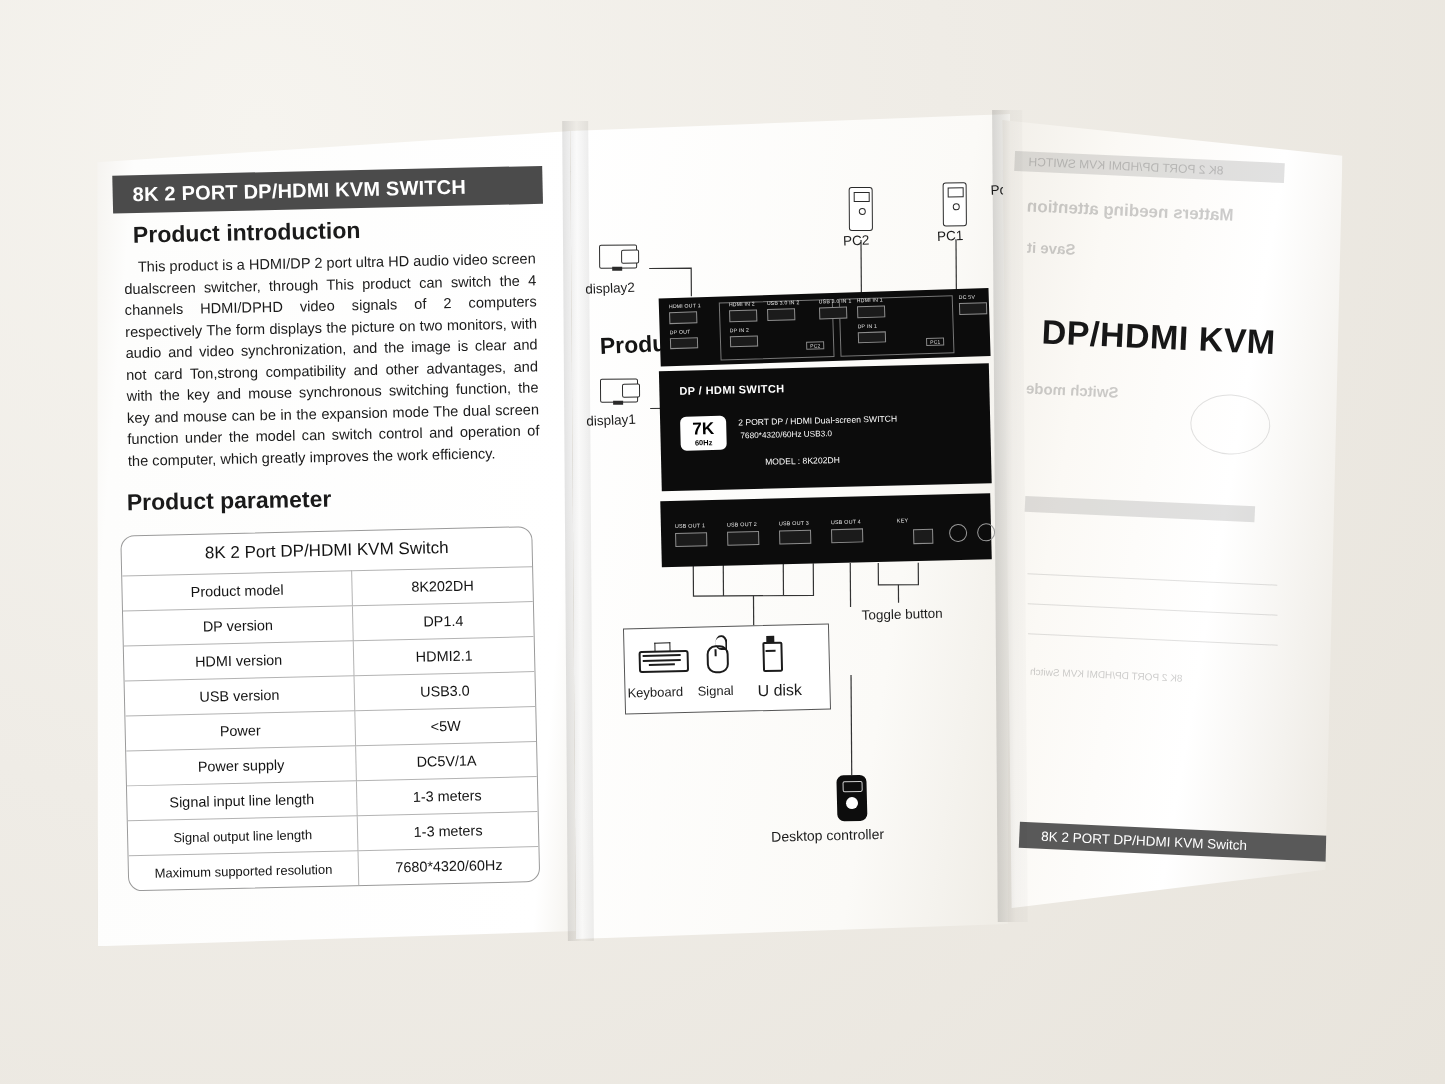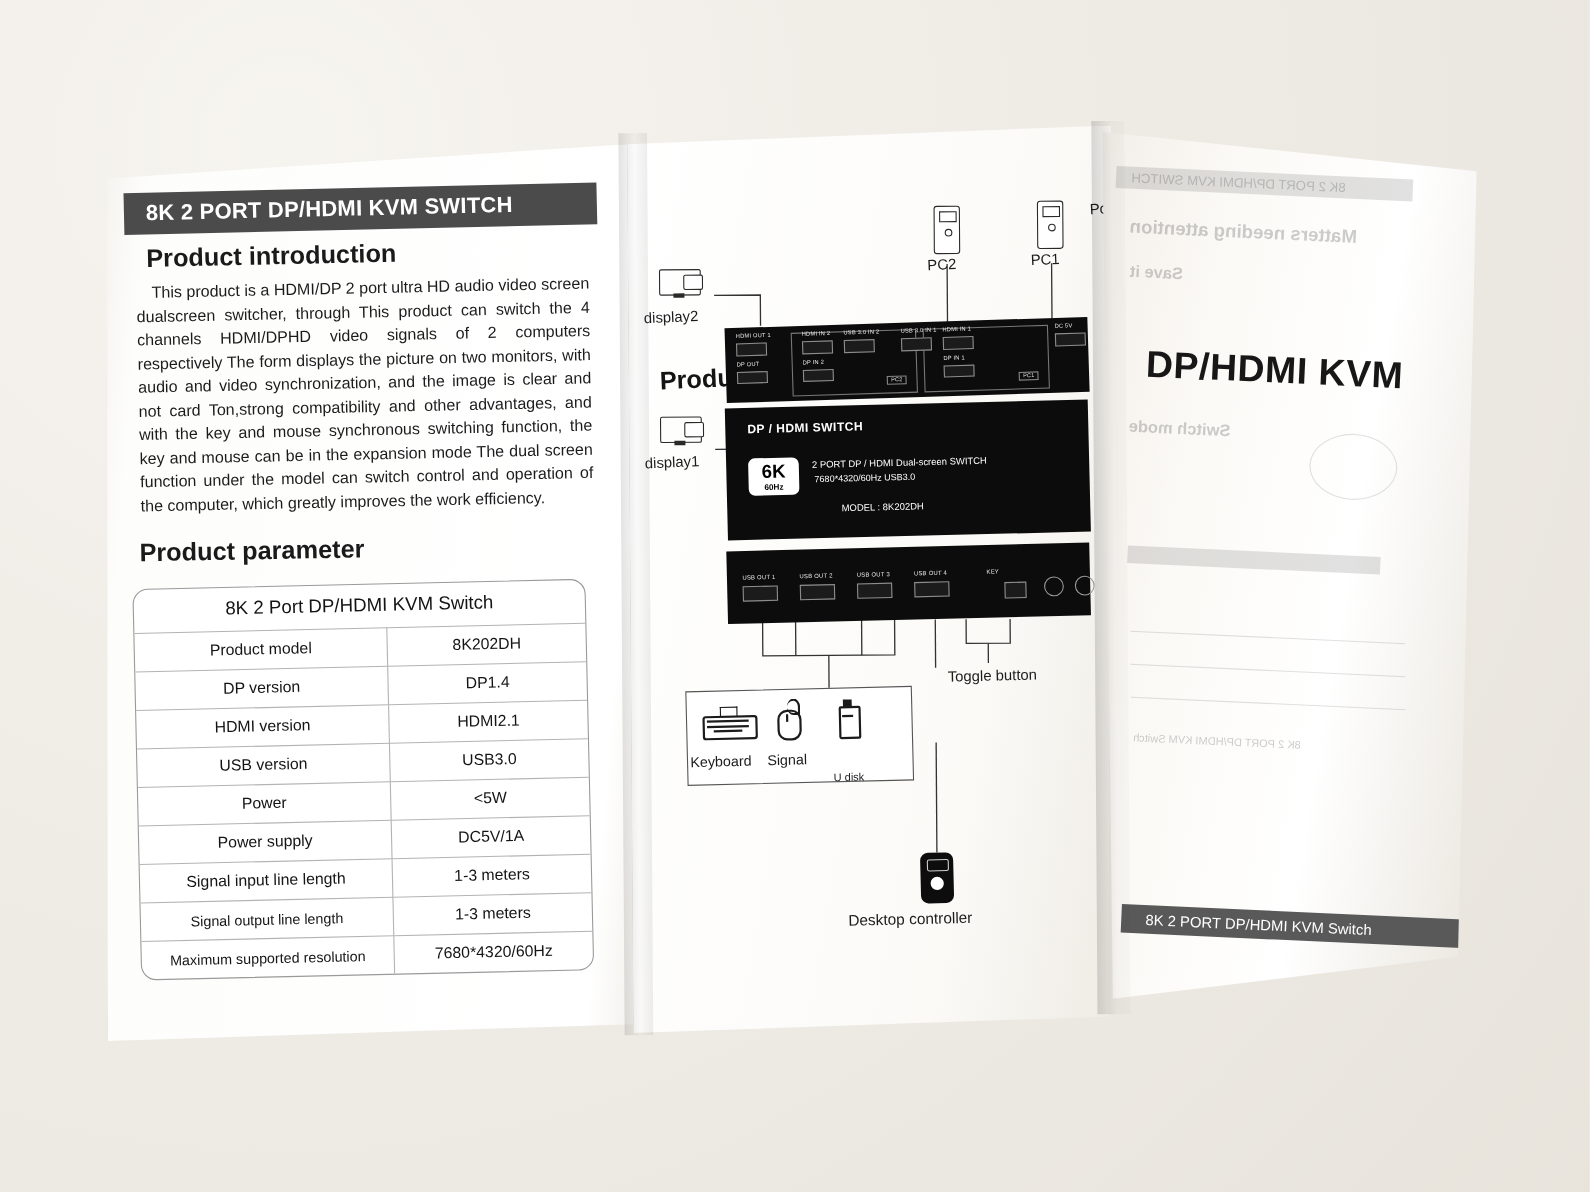--- a/index.html
+++ b/index.html
@@ -326,21 +326,21 @@
               <div class="port" style="left: 198px; top: 40px; width: 26px; height: 9px;"></div>
               <div class="port-lbl" style="left: 198px; top: 31px;">DP IN 1</div>
             </div>
           <div class="port-lbl" style="left:146px;top:48px;color:#ddd;font-size:5px;border:1px solid #888;padding:0 3px;">PC2</div>
           <div class="port-lbl" style="left:266px;top:48px;color:#ddd;font-size:5px;border:1px solid #888;padding:0 3px;">PC1</div>
         </div>
 
         <div class="dev-black" style="left:88px;top:252px;width:330px;height:120px;transform:rotate(-1deg);">
           <div class="sw-txt" style="left:20px;top:14px;font-size:11px;font-weight:bold;letter-spacing:.4px;">DP / HDMI SWITCH</div>
           <div class="badge8k" style="left:20px;top:46px;width:46px;height:34px;">
-            <div style="font-size:17px;">6K</div>
+            <div style="font-size:17px;">7K</div>
             <div style="font-size:7.5px;margin-top:2px;">60Hz</div>
           </div>
           <div class="sw-txt" style="left:78px;top:48px;font-size:8.6px;">2 PORT DP / HDMI Dual-screen SWITCH</div>
           <div class="sw-txt" style="left:80px;top:62px;font-size:8.2px;">7680*4320/60Hz  USB3.0</div>
           <div class="sw-txt" style="left:104px;top:88px;font-size:8.6px;">MODEL : 8K202DH</div>
         </div>
 
         <div class="dev-black" style="left:88px;top:382px;width:330px;height:66px;transform:rotate(-1deg);">
           <div id="front-ports">
               <div class="port-lbl" style="left: 14px; top: 22px; font-size: 5.4px;">USB OUT 1</div>
@@ -376,21 +376,21 @@
             <div style="position:absolute;left:11px;top:0px;width:10px;height:11px;border:2px solid #1b1b1b;border-radius:50% 50% 0 50%;border-left:none;"></div>
           </div>
 
           <div style="position:absolute;left:136px;top:10px;width:22px;height:32px;">
             <div style="position:absolute;left:2px;top:6px;width:16px;height:26px;border:2px solid #1b1b1b;border-radius:2px;"></div>
             <div style="position:absolute;left:6px;top:0px;width:8px;height:7px;background:#1b1b1b;"></div>
             <div style="position:absolute;left:5px;top:14px;width:10px;height:2px;background:#1b1b1b;"></div>
           </div>
           <div class="lbl" style="left:2px;top:56px;font-size:13px;">Keyboard</div>
           <div class="lbl" style="left:72px;top:56px;font-size:13px;">Signal</div>
-          <div class="lbl" style="left:132px;top:56px;font-size:10px;margin-top:20px;">U disk</div>
+          <div class="lbl" style="left:132px;top:56px;font-size:16px;">U disk</div>
         </div>
 
         <div style="position:absolute;left:262px;top:660px;width:30px;height:46px;background:#0d0d0d;border-radius:7px;transform:rotate(-1deg);">
           <div style="position:absolute;left:6px;top:6px;width:18px;height:9px;border:1px solid #cfcfcf;border-radius:2px;"></div>
           <div style="position:absolute;left:9px;top:22px;width:12px;height:12px;background:#fff;border-radius:50%;"></div>
         </div>
         <div class="lbl" style="left:196px;top:712px;font-size:14px;transform:rotate(-1deg);">Desktop controller</div>
       </div>
     </div>
   </div>

